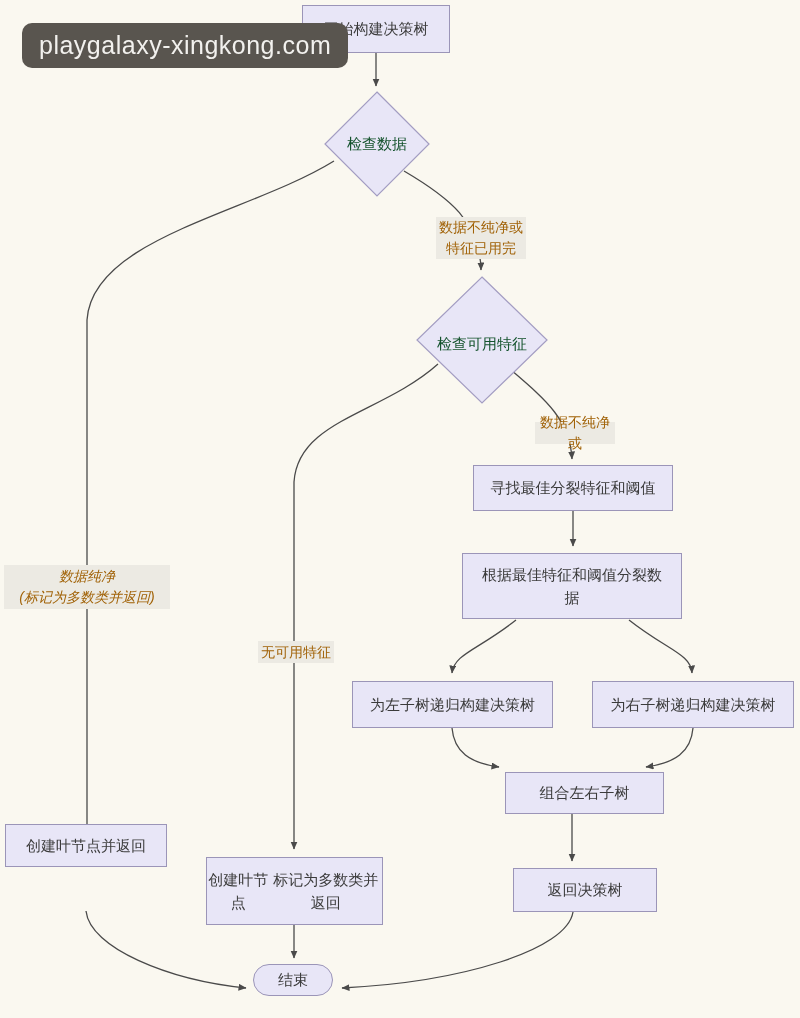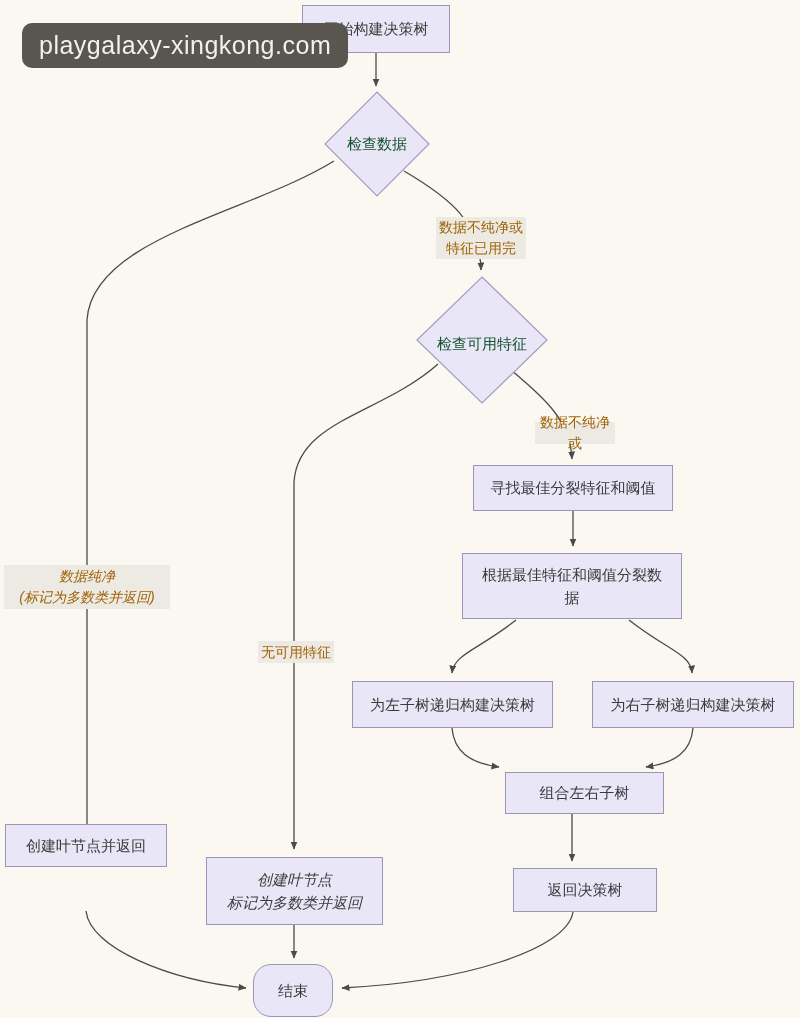--- a/index.html
+++ b/index.html
@@ -15,21 +15,21 @@
   .diamond{fill:#e8e6f7;stroke:#a39dc2;stroke-width:1.2px;}
   .node{
     position:absolute;z-index:2;
     background:#e8e6f7;
     border:1px solid #9b95b8;
     display:flex;align-items:center;justify-content:center;
     text-align:center;
     color:#3b3b3b;font-size:15px;line-height:1.55;
     box-sizing:border-box;
   }
-  .node-multiline{flex-direction:column;font-style:italic;}
+  .node-multiline{flex-direction:row;}
   .diamond-label{
     position:absolute;z-index:3;
     display:flex;align-items:center;justify-content:center;
     text-align:center;color:#14532d;font-size:15px;
   }
   .edge-label{
     position:absolute;z-index:3;
     background:#eceae3;
     color:#a16207;font-size:14px;line-height:1.5;
     text-align:center;padding:1px 2px;
@@ -118,21 +118,21 @@
 
   <div class="node" style="left:5px;top:824px;width:162px;height:43px;">
     <span>创建叶节点并返回</span>
   </div>
 
   <div class="node node-multiline" style="left:206px;top:857px;width:177px;height:68px;">
     <span>创建叶节点</span>
     <span>标记为多数类并返回</span>
   </div>
 
-  <div class="node" style="left:253px;top:964px;width:80px;height:53px;border-radius:18px;">
+  <div class="node" style="left:253px;top:964px;width:80px;height:32px;border-radius:18px;">
     <span>结束</span>
   </div>
 
   <div class="edge-label" style="left:436px;top:217px;width:90px;height:42px;">
     <span>数据不纯净或</span>
     <span>特征已用完</span>
   </div>
 
   <div class="edge-label" style="left:4px;top:565px;width:166px;height:44px;font-style:italic;">
     <span>数据纯净</span>

